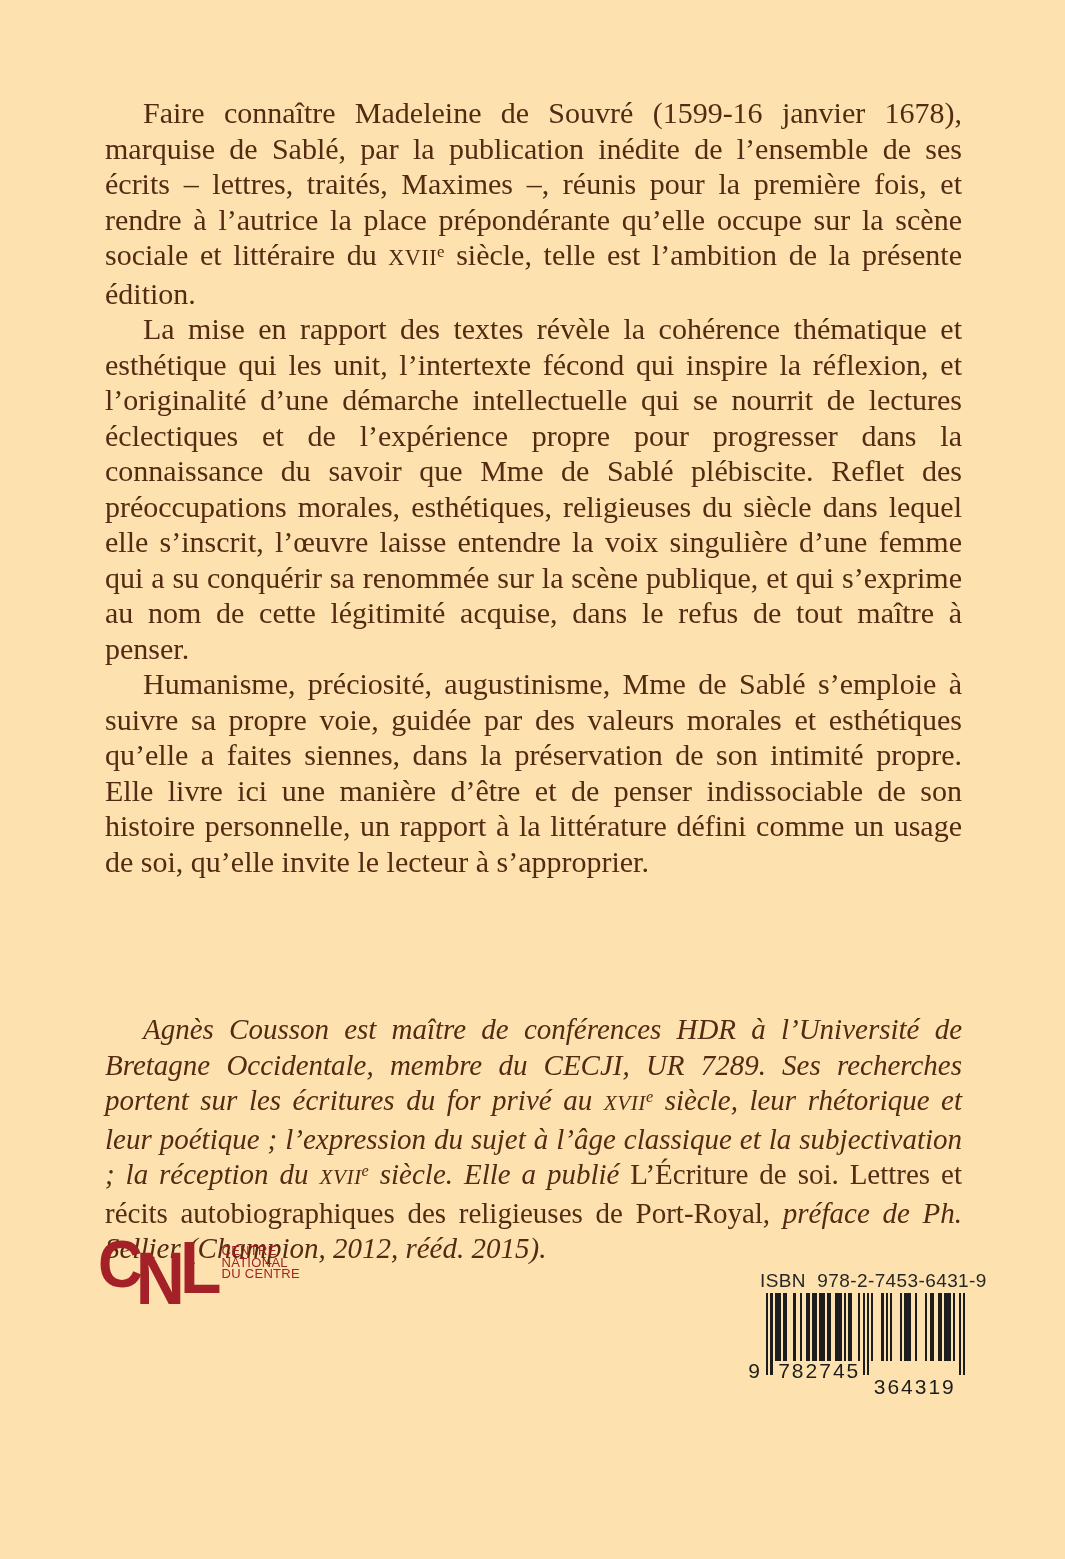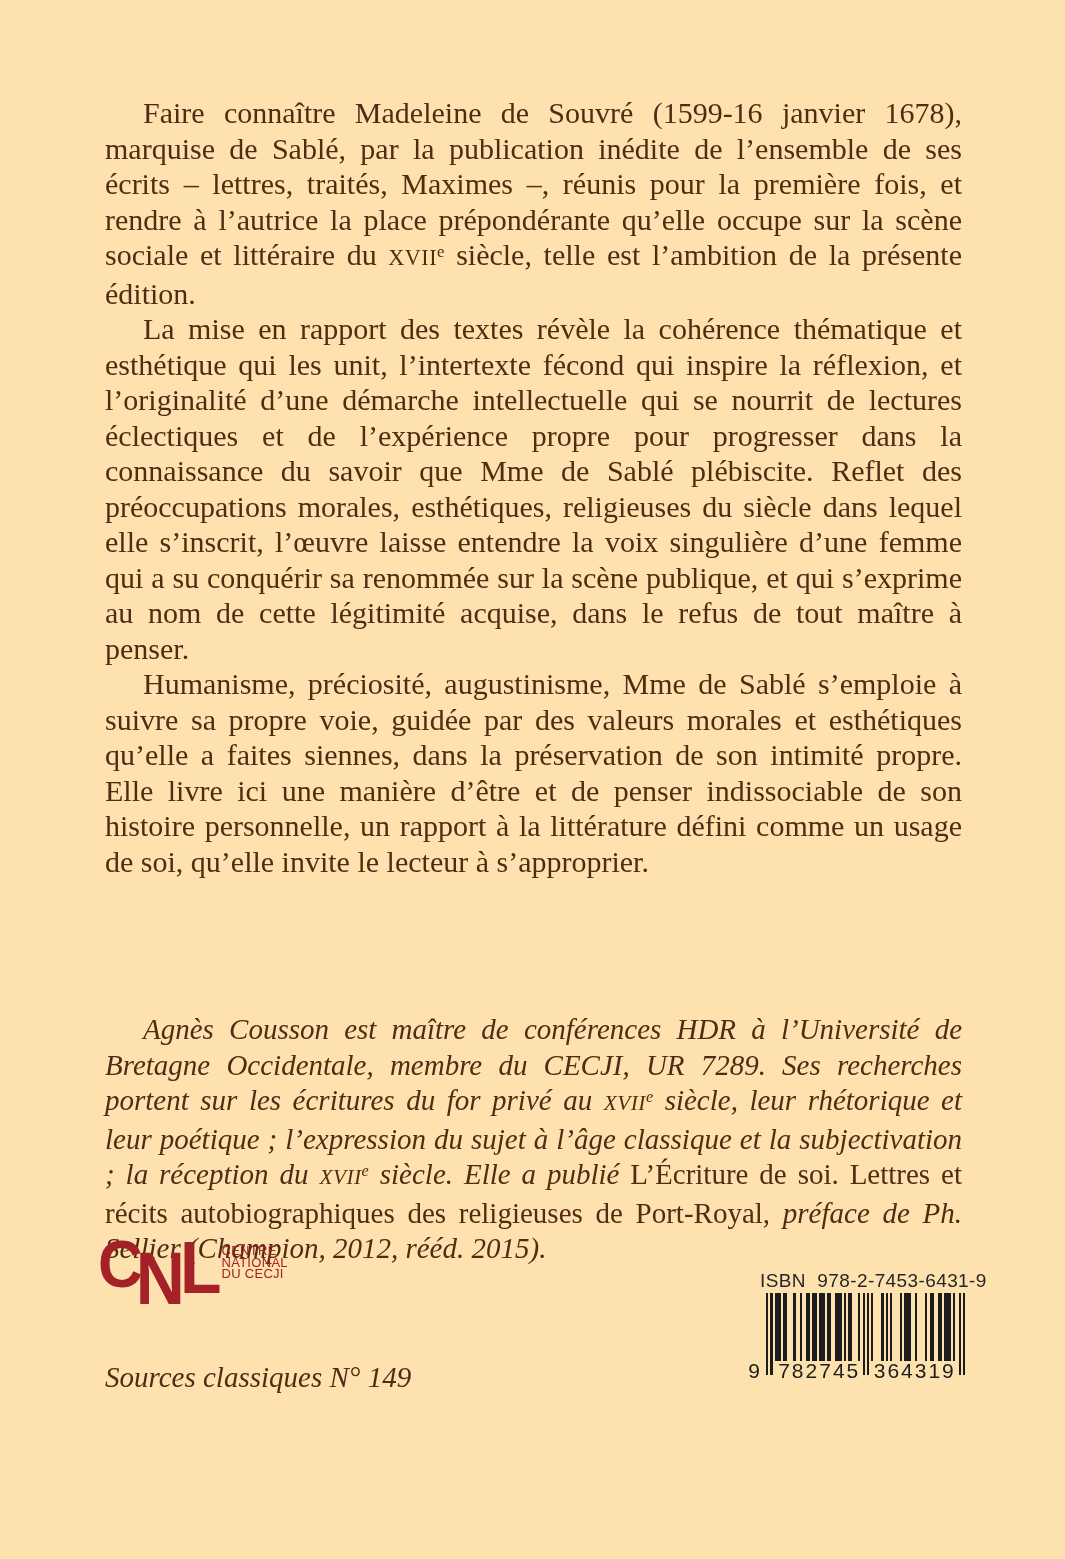--- a/index.html
+++ b/index.html
@@ -115,21 +115,21 @@
     position: absolute;
     top: 66px;
     font-family: "Liberation Sans", sans-serif;
     font-size: 21px;
     line-height: 24px;
     color: var(--bc-ink);
     white-space: nowrap;
   }
   .bc-first { left: -18px; }
   .bc-g1 { left: 7px;  width: 87px; text-align: right; letter-spacing: 2px; }
-  .bc-g2 { left: 105px; width: 87px; text-align: center; letter-spacing: 2px; }
+  .bc-g2 { left: 105px; width: 87px; text-align: center; letter-spacing: 2px; margin-top: 16px; }
 </style>
 </head>
 <body>
 
 <div class="cover">
 
   <main class="synopsis">
     <p><span>Faire connaître Madeleine de Souvré (1599-16 janvier 1678), marquise de Sablé, par la publication inédite de l’ensemble de ses écrits – lettres, traités, Maximes –, réunis pour la première fois, et rendre à l’autrice la place prépondérante qu’elle occupe sur la scène sociale et littéraire du </span><span class="seg-smallcaps">xvii</span><span class="seg-sup">e</span><span> siècle, telle est l’ambition de la présente édition.</span></p>
     <p><span>La mise en rapport des textes révèle la cohérence thématique et esthétique qui les unit, l’intertexte fécond qui inspire la réflexion, et l’originalité d’une démarche intellectuelle qui se nourrit de lectures éclectiques et de l’expérience propre pour progresser dans la connaissance du savoir que Mme de Sablé plébiscite. Reflet des préoccupations morales, esthétiques, religieuses du siècle dans lequel elle s’inscrit, l’œuvre laisse entendre la voix singulière d’une femme qui a su conquérir sa renommée sur la scène publique, et qui s’exprime au nom de cette légitimité acquise, dans le refus de tout maître à penser.</span></p>
     <p><span>Humanisme, préciosité, augustinisme, Mme de Sablé s’emploie à suivre sa propre voie, guidée par des valeurs morales et esthétiques qu’elle a faites siennes, dans la préservation de son intimité propre. Elle livre ici une manière d’être et de penser indissociable de son histoire personnelle, un rapport à la littérature défini comme un usage de soi, qu’elle invite le lecteur à s’approprier.</span></p>
@@ -141,25 +141,24 @@
 
   <div class="cnl">
     <div class="cnl-letters">
       <span class="cnl-c">C</span>
       <span class="cnl-n">N</span>
       <span class="cnl-l">L</span>
     </div>
     <div class="cnl-caption">
       <div>CENTRE</div>
       <div>NATIONAL</div>
-      <div>DU CECJI</div>
+      <div>DU CENTRE</div>
     </div>
   </div>
 
-  <div class="collection">Sources classiques N° 149</div>
 
   <div class="barcode-block">
     <div class="isbn-label">ISBN&nbsp;&nbsp;978-2-7453-6431-9</div>
     <div class="bars">
       <span class="bc-digit bc-first">9</span>
       <span class="bc-digit bc-g1">782745</span>
       <span class="bc-digit bc-g2">364319</span>
     <div class="module bar guard"></div>
         <div class="module guard"></div>
         <div class="module bar guard"></div>

